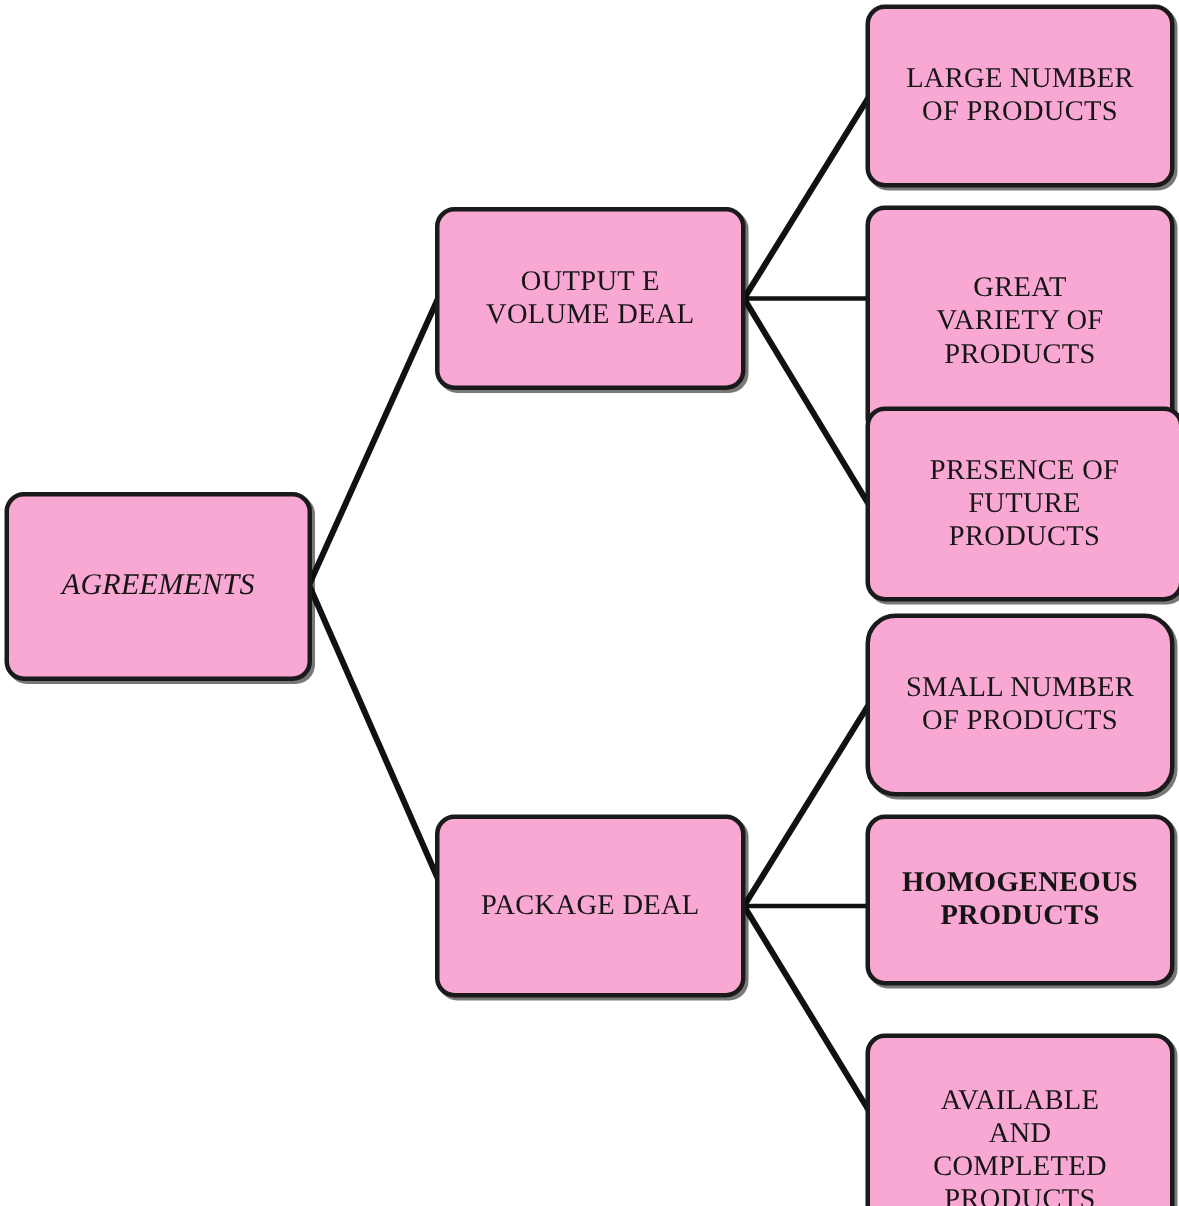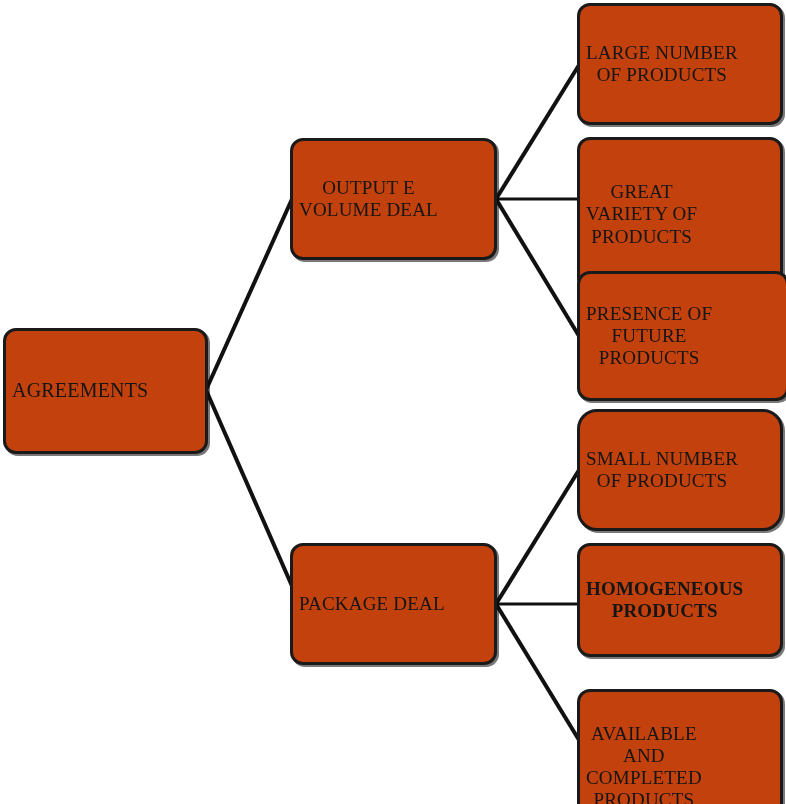--- a/index.html
+++ b/index.html
@@ -23,44 +23,45 @@
     position: absolute;
     left: 0;
     top: 0;
     width: 786px;
     height: 804px;
     pointer-events: none;
   }
   .node {
     position: absolute;
     box-sizing: border-box;
-    background: #c2410c;
+    background: #f9a8d4;
     border: 3px solid #1a1a1a;
     border-radius: 13px;
     display: flex;
     align-items: center;
+    justify-content: center;
     text-align: center;
     color: #151515;
     z-index: 2;
     box-shadow: 2px 2px 0 rgba(10,10,10,0.55);
   }
   .node .label {
     display: block;
     line-height: 1.17;
     letter-spacing: 0.2px;
     padding: 0 6px;
     white-space: pre-line;
   }
   .lvl1 { font-size: 20px; }
   .lvl2 { font-size: 19px; }
   .lvl3 { font-size: 19px; }
 
   
   #node-agreements {
-    left: 3px;  top: 328px;  width: 205px; height: 126px;
+    left: 3px;  top: 328px;  width: 205px; height: 126px; font-style: italic;
   }
   
   #node-output-volume-deal {
     left: 290px; top: 138px; width: 207px; height: 122px;
   }
   #node-package-deal {
     left: 290px; top: 543px; width: 207px; height: 122px;
   }
   
   #node-large-number {

